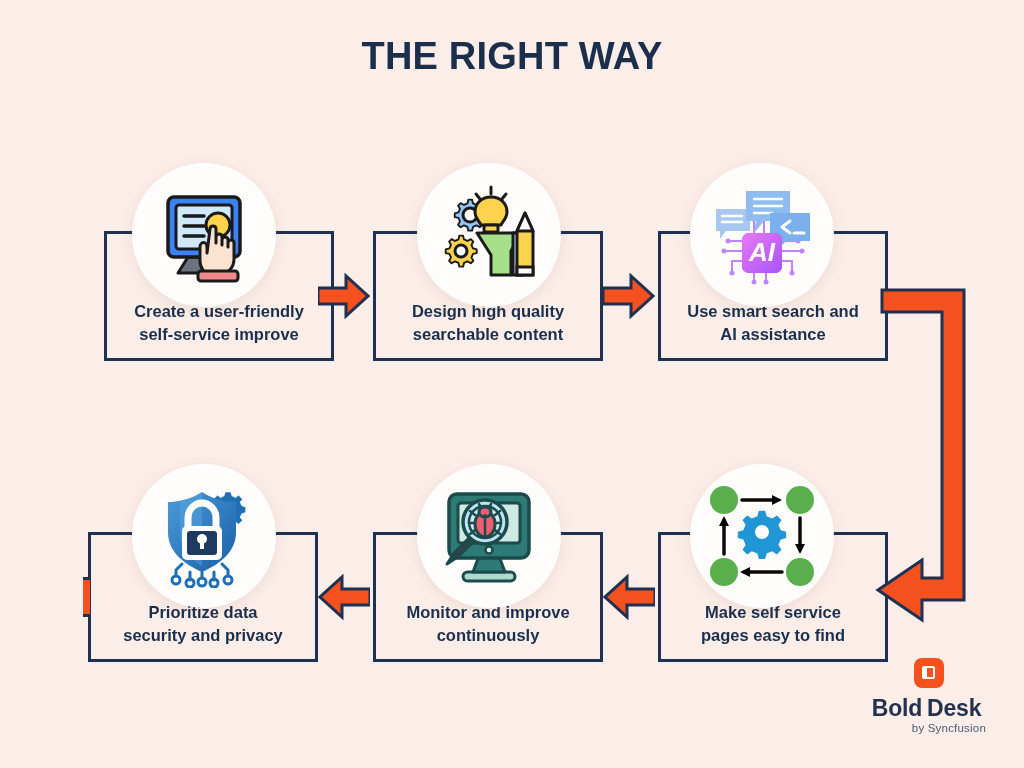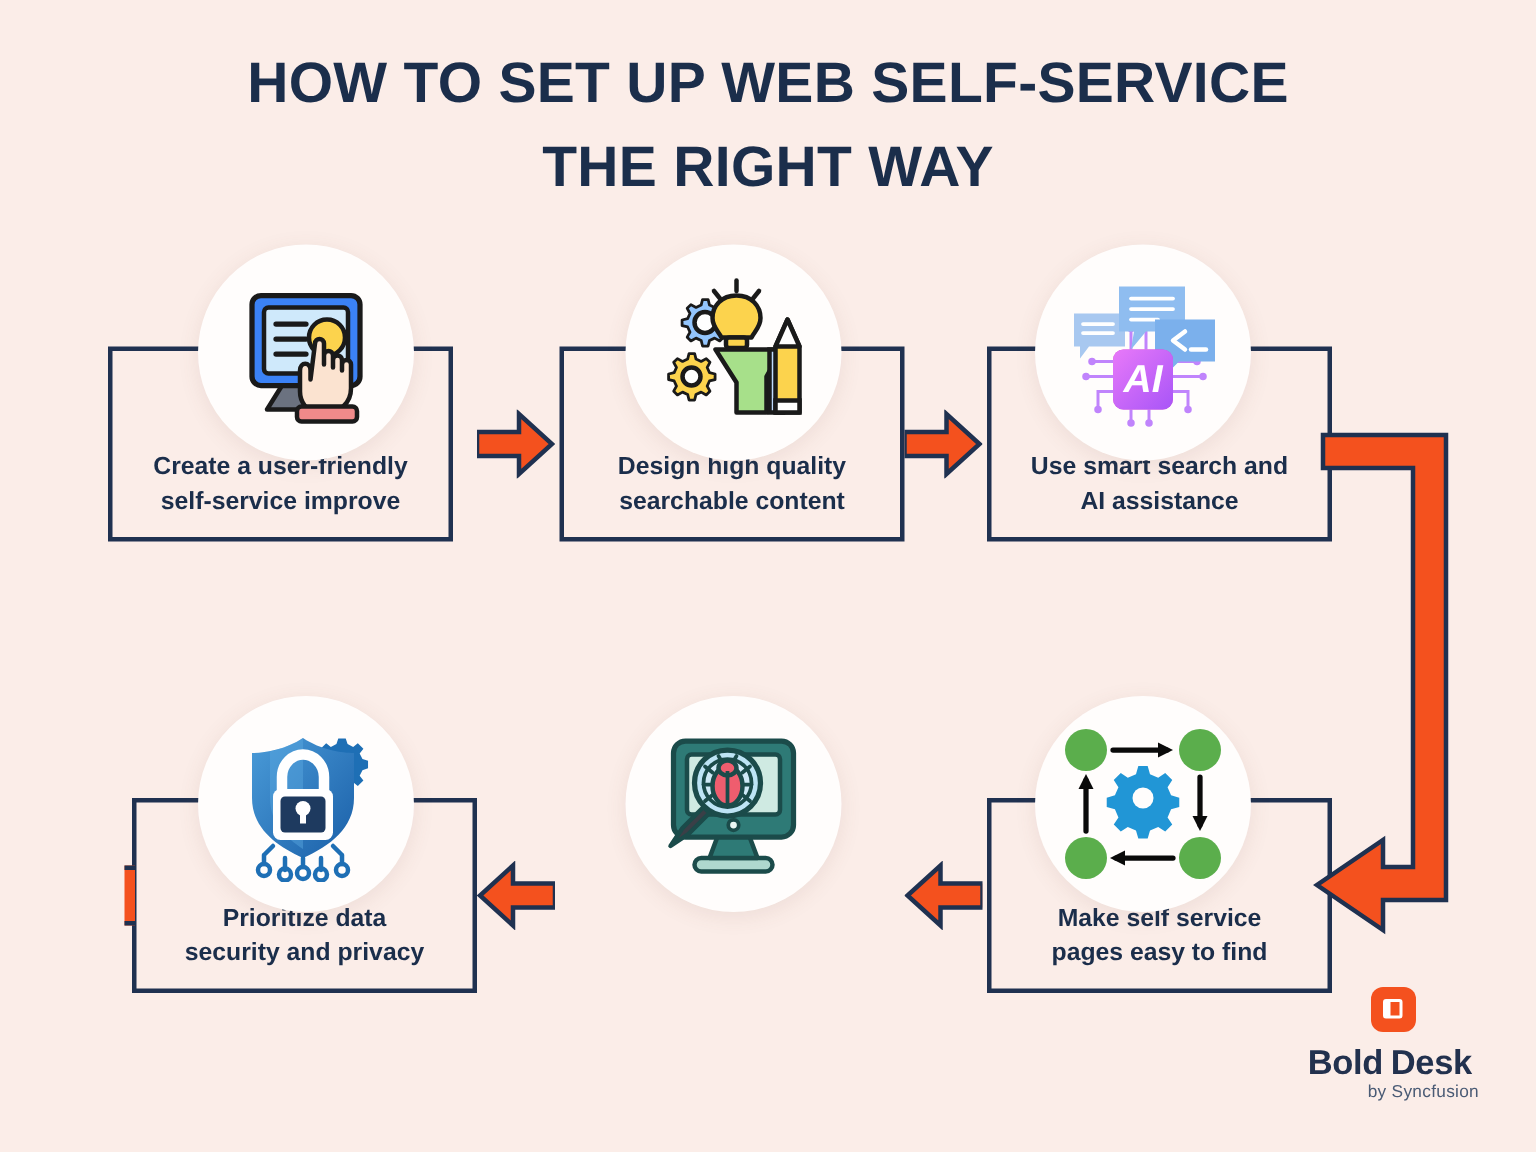--- a/index.html
+++ b/index.html
@@ -114,25 +114,24 @@
     letter-spacing: 0.2px;
     margin-left: 40px;
   }
 </style>
 </head>
 <body>
 
 <div id="stage">
 
   <div id="title">
-    <span class="line">HOW TO SET UP WEB SELF-SERVICE</span>
     <span class="line">THE RIGHT WAY</span>
   </div>
 
-  <div class="step-box" style="left:72px; top:231px; width:230px; height:130px;">
+  <div class="step-box" style="left:104px; top:231px; width:230px; height:130px;">
     <div class="step-label">
       <span>Create a user-friendly</span><br>
       <span>self-service improve</span>
     </div>
   </div>
 
   <div class="step-box" style="left:373px; top:231px; width:230px; height:130px;padding-left:24px;">
     <div class="step-label">
       <span>Design high quality</span><br>
       <span>searchable content</span>
@@ -146,20 +145,26 @@
     </div>
   </div>
 
   <div class="step-box" style="left:658px; top:532px; width:230px; height:130px;">
     <div class="step-label">
       <span>Make self service</span><br>
       <span>pages easy to find</span>
     </div>
   </div>
 
+  <div class="step-box" style="left:373px; top:532px; width:230px; height:130px;">
+    <div class="step-label">
+      <span>Monitor and improve</span><br>
+      <span>continuously</span>
+    </div>
+  </div>
 
   <div class="step-box" style="left:88px; top:532px; width:230px; height:130px;">
     <div class="step-label">
       <span>Prioritize data</span><br>
       <span>security and privacy</span>
     </div>
   </div>
 
   <div class="arrow-h" style="left:318px; top:273px;">
     <svg width="52" height="46" viewBox="0 0 52 46">

